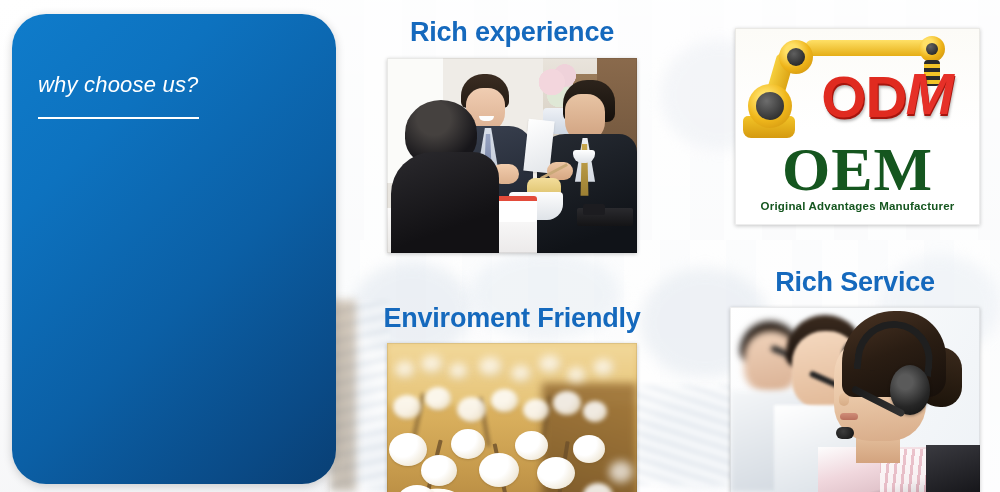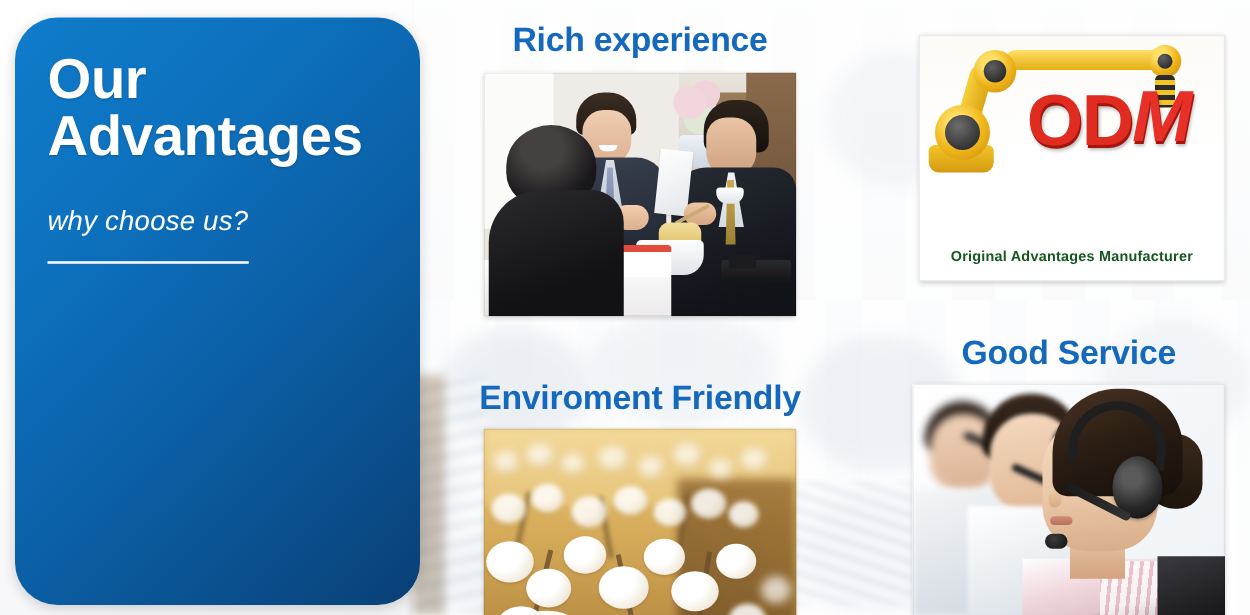--- a/index.html
+++ b/index.html
@@ -293,24 +293,20 @@
   <div class="bgpatch bg-blob bg-b4"></div>
   <div class="bgpatch bg-blob bg-b5"></div>
   <div class="bgpatch bg-blob bg-b6"></div>
   <div class="bgpatch bg-blob bg-b8"></div>
   <div class="bgpatch bg-folded"></div>
   <div class="bgpatch bg-folded2"></div>
   <div class="bgpatch bg-brown"></div>
 </div>
 
 <section id="advantages-panel">
-  <h1>
-    <span>Our</span>
-    <span class="ln2">Advantages</span>
-  </h1>
 
   <div class="why-line">why choose us?</div>
 
 </section>
 
 <div id="tiles">
 
   <div class="tile" id="tile-rich">
     <div class="tile-title">Rich experience</div>
     <div class="photo meeting">
@@ -357,20 +353,21 @@
       <div class="robot rb-arm1"></div>
       <div class="robot rb-base"></div>
       <div class="robot rb-joint"></div>
       <div class="robot rb-jointI"></div>
       <div class="robot rb-joint2"></div>
       <div class="robot rb-joint2I"></div>
       <div class="robot rb-joint3"></div>
       <div class="robot rb-joint3I"></div>
       <div class="robot rb-wrist"></div>
       <div class="odm-text"><span>OD</span><span class="mskew">M</span></div>
+      <div class="oem-text">OEM</div>
       <div class="oem-sub">Original Advantages Manufacturer</div>
     </div>
   </div>
 
   <div class="tile" id="tile-env">
     <div class="tile-title">Enviroment Friendly</div>
     <div class="photo cotton">
       <div class="ct ct-sky" style="border-radius:0"></div>
       <div class="ct ct-dirt"></div>
 
@@ -407,21 +404,21 @@
       <div class="ct ct-boll" style="left:10px; top:142px;width:40px; height:33px;"></div>
       <div class="ct ct-boll" style="left:58px; top:150px;width:36px; height:30px;"></div>
       <div class="ct ct-boll" style="left:104px;top:152px;width:34px; height:28px;"></div>
       <div class="ct ct-boll" style="left:146px;top:156px;width:32px; height:26px;"></div>
       <div class="ct ct-boll ct-blur" style="left:196px;top:140px;width:30px; height:26px;"></div>
       <div class="ct ct-boll ct-blur2" style="left:222px;top:118px;width:24px; height:22px;"></div>
     </div>
   </div>
 
   <div class="tile" id="tile-svc">
-    <div class="tile-title">Good Service</div>
+    <div class="tile-title">Rich Service</div>
     <div class="photo service">
       <div class="sv sv-bgblur"></div>
       <div class="sv sv-a3-hair"></div>
       <div class="sv sv-a3-head"></div>
       <div class="sv sv-a3-body"></div>
       <div class="sv sv-a3-set"></div>
       <div class="sv sv-a2-hair"></div>
       <div class="sv sv-a2-head"></div>
       <div class="sv sv-a2-body"></div>
       <div class="sv sv-a2-cup"></div>

